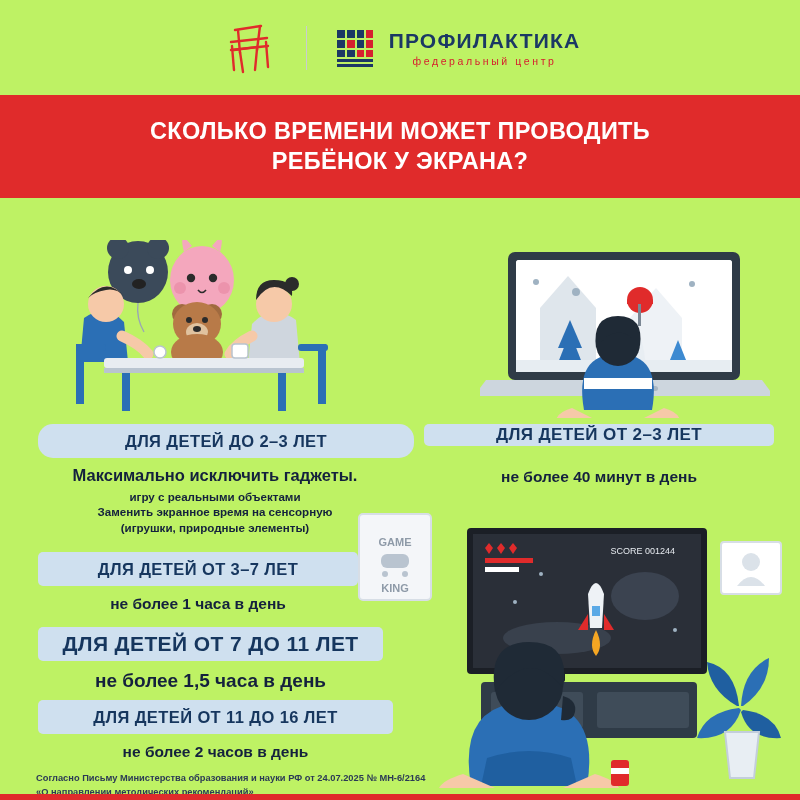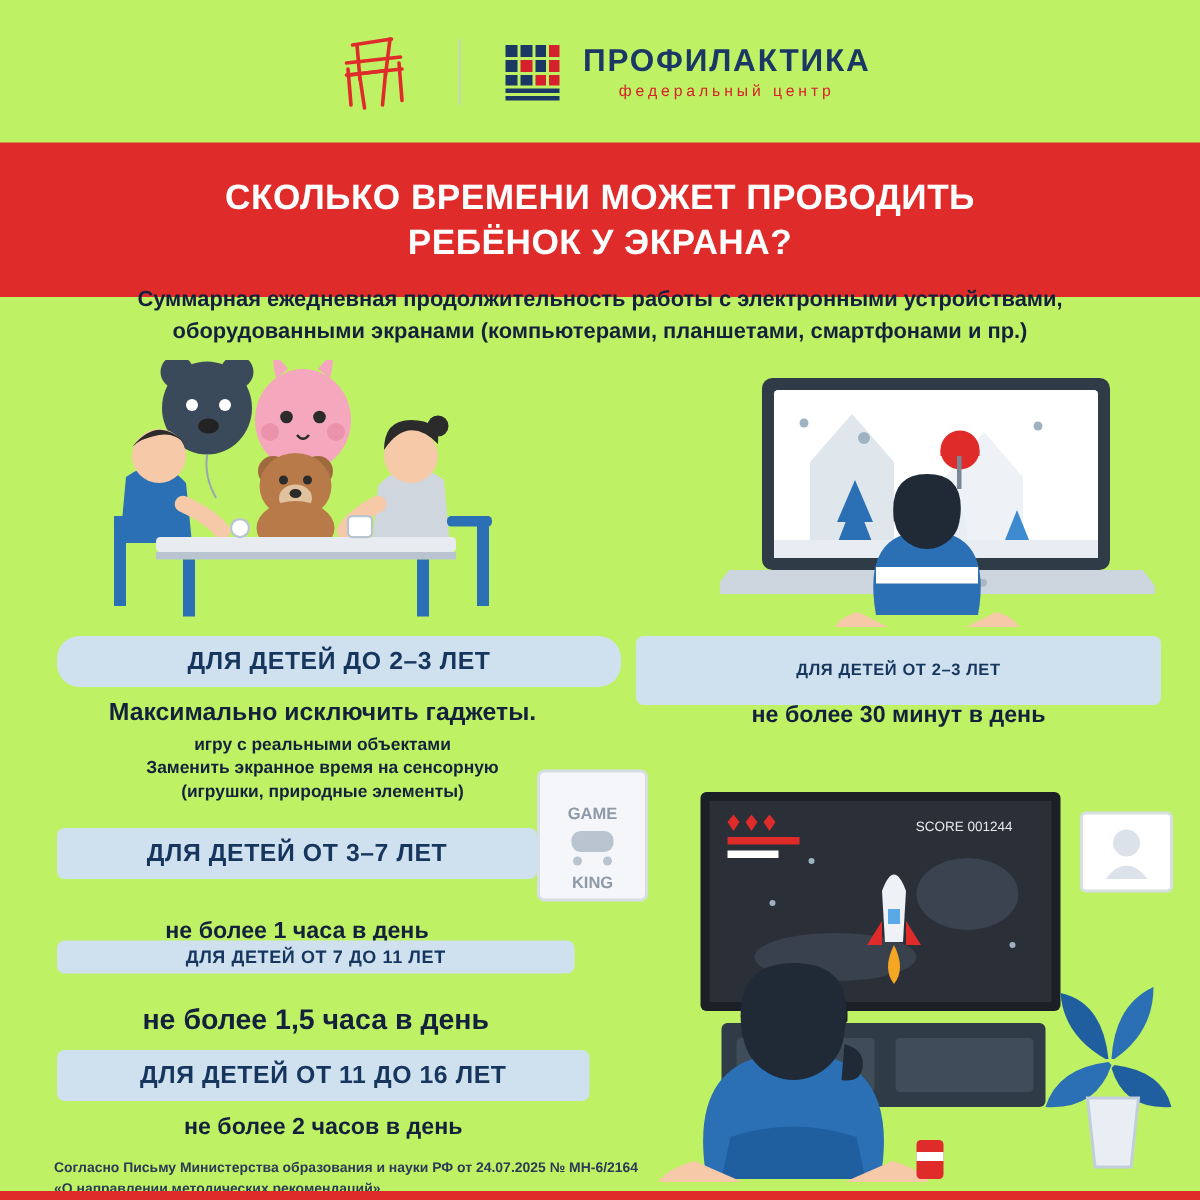--- a/index.html
+++ b/index.html
@@ -75,44 +75,44 @@
 
   
   .pill {
     position: absolute;
     background: #cfe0ef;
     border-radius: 5px;
     display: flex; align-items: center; justify-content: center;
     color: #16365e; font-weight: bold; letter-spacing: 0.4px;
   }
   .pill-1 { left: 38px;  top: 424px; width: 376px; height: 34px; font-size: 16.5px; border-radius: 15px; }
-  .pill-2 { left: 424px; top: 424px; width: 350px; height: 46px; font-size: 11px; }
+  .pill-2 { left: 424px; top: 424px; width: 350px; height: 22px; font-size: 17px; }
   .pill-3 { left: 38px;  top: 552px; width: 320px; height: 34px; font-size: 16.5px; }
-  .pill-4 { left: 38px;  top: 627px; width: 345px; height: 22px; font-size: 12px; }
+  .pill-4 { left: 38px;  top: 627px; width: 345px; height: 34px; font-size: 21px; }
   .pill-5 { left: 38px;  top: 700px; width: 355px; height: 34px; font-size: 16.5px; }
 
   
   .cap {
     position: absolute; text-align: center; color: #14213d;
   }
   .cap-1-main {
     left: 30px; top: 466px; width: 370px;
     font-size: 16.5px; font-weight: bold;
   }
   .cap-1-sub {
     left: 40px; top: 489px; width: 350px;
     font-size: 11.6px; font-weight: bold; line-height: 1.32;
   }
   .cap-2 {
     left: 424px; top: 468px; width: 350px;
     font-size: 15.5px; font-weight: bold;
   }
   .cap-3 {
     left: 38px; top: 595px; width: 320px;
-    font-size: 15.5px; font-weight: bold; margin-top: 17px;
+    font-size: 15.5px; font-weight: bold;
   }
   .cap-4 {
     left: 38px; top: 670px; width: 345px;
     font-size: 19px; font-weight: bold;
   }
   .cap-5 {
     left: 38px; top: 743px; width: 355px;
     font-size: 15.5px; font-weight: bold;
   }
 
@@ -183,24 +183,20 @@
     </div>
   </div>
 
   <div class="banner">
     <div class="banner-inner">
       <div>СКОЛЬКО ВРЕМЕНИ МОЖЕТ ПРОВОДИТЬ</div>
       <div>РЕБЁНОК У ЭКРАНА?</div>
     </div>
   </div>
 
-  <div class="lead">
-    <div>Суммарная ежедневная продолжительность работы с электронными устройствами,</div>
-    <div>оборудованными экранами (компьютерами, планшетами, смартфонами и пр.)</div>
-  </div>
 
   <div class="illo illo-kids">
     <svg width="330" height="175" viewBox="0 0 330 175">
 
       <g>
         <ellipse cx="78" cy="32" rx="30" ry="31" fill="#3b4a5a"></ellipse>
         <circle cx="58" cy="8" r="11" fill="#3b4a5a"></circle>
         <circle cx="98" cy="8" r="11" fill="#3b4a5a"></circle>
         <circle cx="68" cy="30" r="4" fill="#fff"></circle>
           <circle cx="90" cy="30" r="4" fill="#fff"></circle>
@@ -373,21 +369,21 @@
 
   <div class="pill pill-1">ДЛЯ ДЕТЕЙ ДО 2–3 ЛЕТ</div>
   <div class="cap cap-1-main">Максимально исключить гаджеты.</div>
   <div class="cap cap-1-sub">
     <div>игру с реальными объектами</div>
     <div>Заменить экранное время на сенсорную</div>
     <div>(игрушки, природные элементы)</div>
   </div>
 
   <div class="pill pill-2">ДЛЯ ДЕТЕЙ ОТ 2–3 ЛЕТ</div>
-  <div class="cap cap-2">не более 30 минут в день</div>
+  <div class="cap cap-2">не более 40 минут в день</div>
 
   <div class="pill pill-3">ДЛЯ ДЕТЕЙ ОТ 3–7 ЛЕТ</div>
   <div class="cap cap-3">не более 1 часа в день</div>
 
   <div class="pill pill-4">ДЛЯ ДЕТЕЙ ОТ 7 ДО 11 ЛЕТ</div>
   <div class="cap cap-4">не более 1,5 часа в день</div>
 
   <div class="pill pill-5">ДЛЯ ДЕТЕЙ ОТ 11 ДО 16 ЛЕТ</div>
   <div class="cap cap-5">не более 2 часов в день</div>
 

